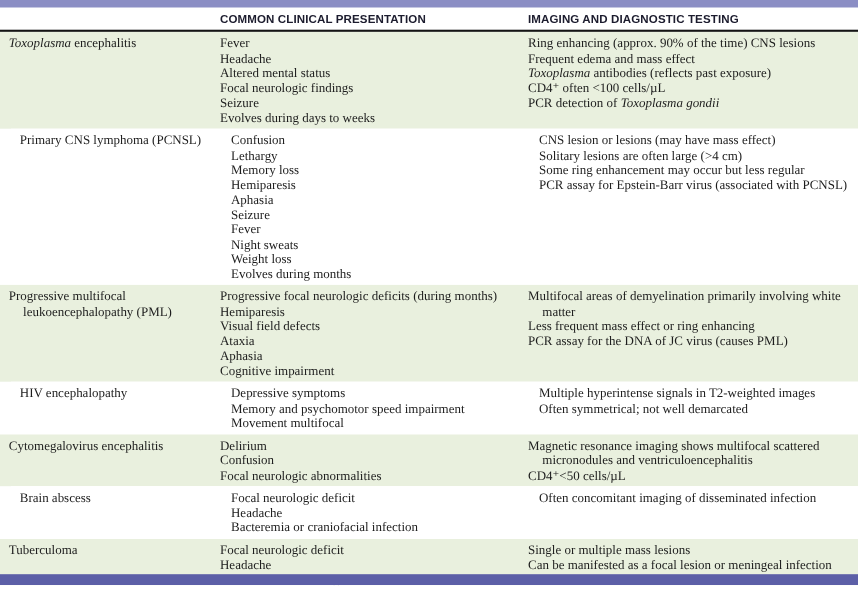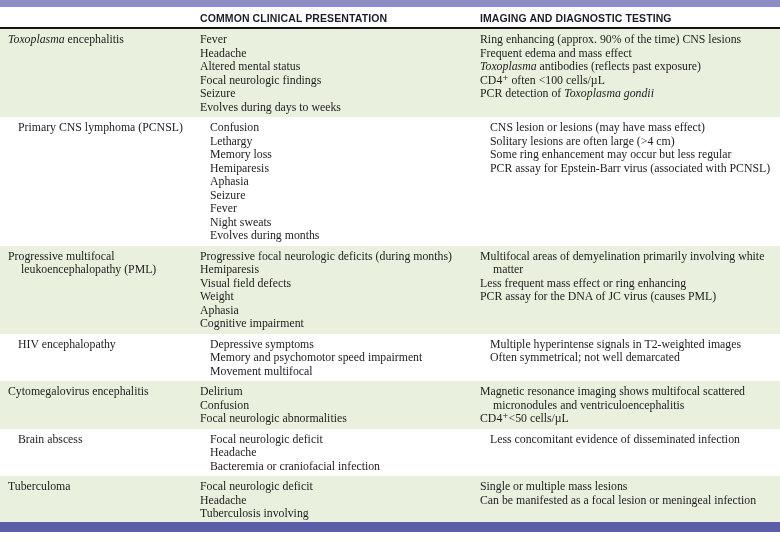--- a/index.html
+++ b/index.html
@@ -78,38 +78,39 @@
         </div>
         <div class="cell">
           <div class="item"><span>Confusion</span></div>
           <div class="item"><span>Lethargy</span></div>
           <div class="item"><span>Memory loss</span></div>
           <div class="item"><span>Hemiparesis</span></div>
           <div class="item"><span>Aphasia</span></div>
           <div class="item"><span>Seizure</span></div>
           <div class="item"><span>Fever</span></div>
           <div class="item"><span>Night sweats</span></div>
+          <div class="item"><span>Weight loss</span></div>
           <div class="item"><span>Evolves during months</span></div>
         </div>
         <div class="cell">
           <div class="item"><span>CNS lesion or lesions (may have mass effect)</span></div>
           <div class="item"><span>Solitary lesions are often large (&gt;4 cm)</span></div>
           <div class="item"><span>Some ring enhancement may occur but less regular</span></div>
           <div class="item"><span>PCR assay for Epstein-Barr virus (associated with PCNSL)</span></div>
         </div>
       </div>
       <div class="grid trow green">
         <div class="cell col1">
           <div class="condition"><span>Progressive multifocal leukoencephalopathy (PML)</span></div>
         </div>
         <div class="cell">
           <div class="item"><span>Progressive focal neurologic deficits (during months)</span></div>
           <div class="item"><span>Hemiparesis</span></div>
           <div class="item"><span>Visual field defects</span></div>
-          <div class="item"><span>Weight</span></div>
+          <div class="item"><span>Ataxia</span></div>
           <div class="item"><span>Aphasia</span></div>
           <div class="item"><span>Cognitive impairment</span></div>
         </div>
         <div class="cell">
           <div class="item"><span>Multifocal areas of demyelination primarily involving white matter</span></div>
           <div class="item"><span>Less frequent mass effect or ring enhancing</span></div>
           <div class="item"><span>PCR assay for the DNA of JC virus (causes PML)</span></div>
         </div>
       </div>
       <div class="grid trow white">
@@ -143,21 +144,21 @@
       <div class="grid trow white">
         <div class="cell col1">
           <div class="condition"><span>Brain abscess</span></div>
         </div>
         <div class="cell">
           <div class="item"><span>Focal neurologic deficit</span></div>
           <div class="item"><span>Headache</span></div>
           <div class="item"><span>Bacteremia or craniofacial infection</span></div>
         </div>
         <div class="cell">
-          <div class="item"><span>Less concomitant evidence of disseminated infection</span></div>
+          <div class="item"><span>Often concomitant imaging of disseminated infection</span></div>
         </div>
       </div>
       <div class="grid trow green">
         <div class="cell col1">
           <div class="condition"><span>Tuberculoma</span></div>
         </div>
         <div class="cell">
           <div class="item"><span>Focal neurologic deficit</span></div>
           <div class="item"><span>Headache</span></div>
           <div class="item"><span>Tuberculosis involving</span></div>

